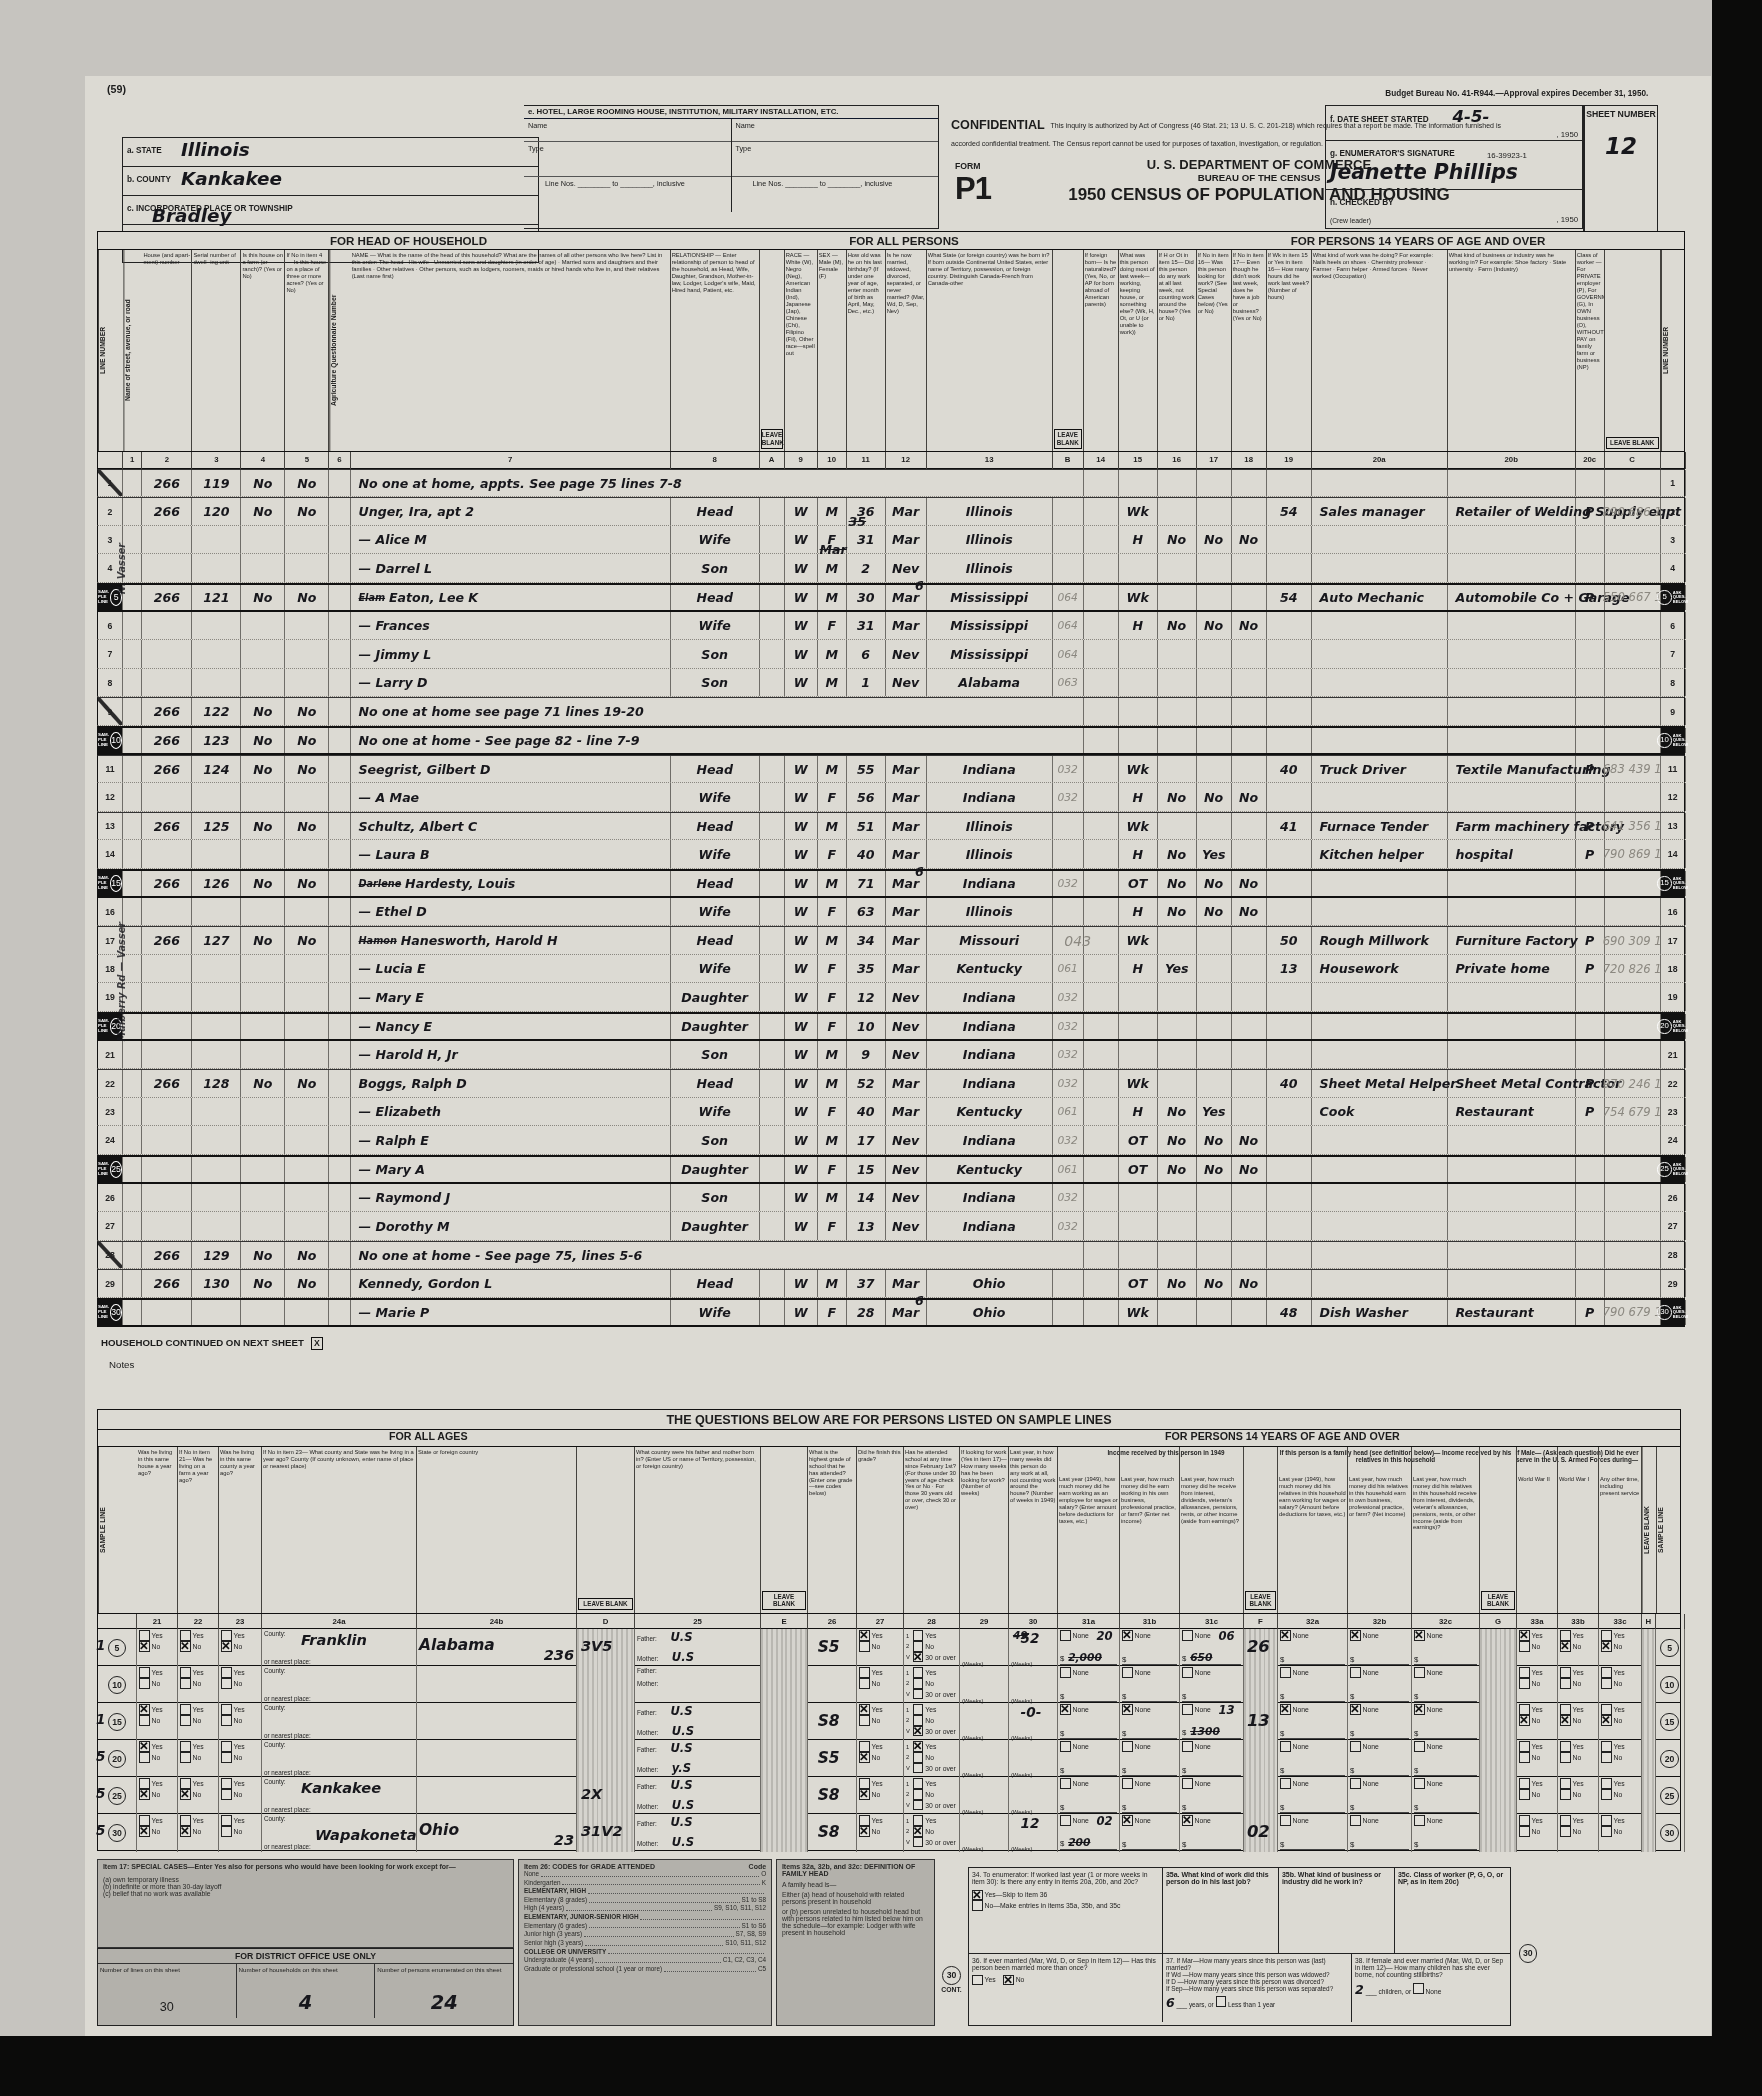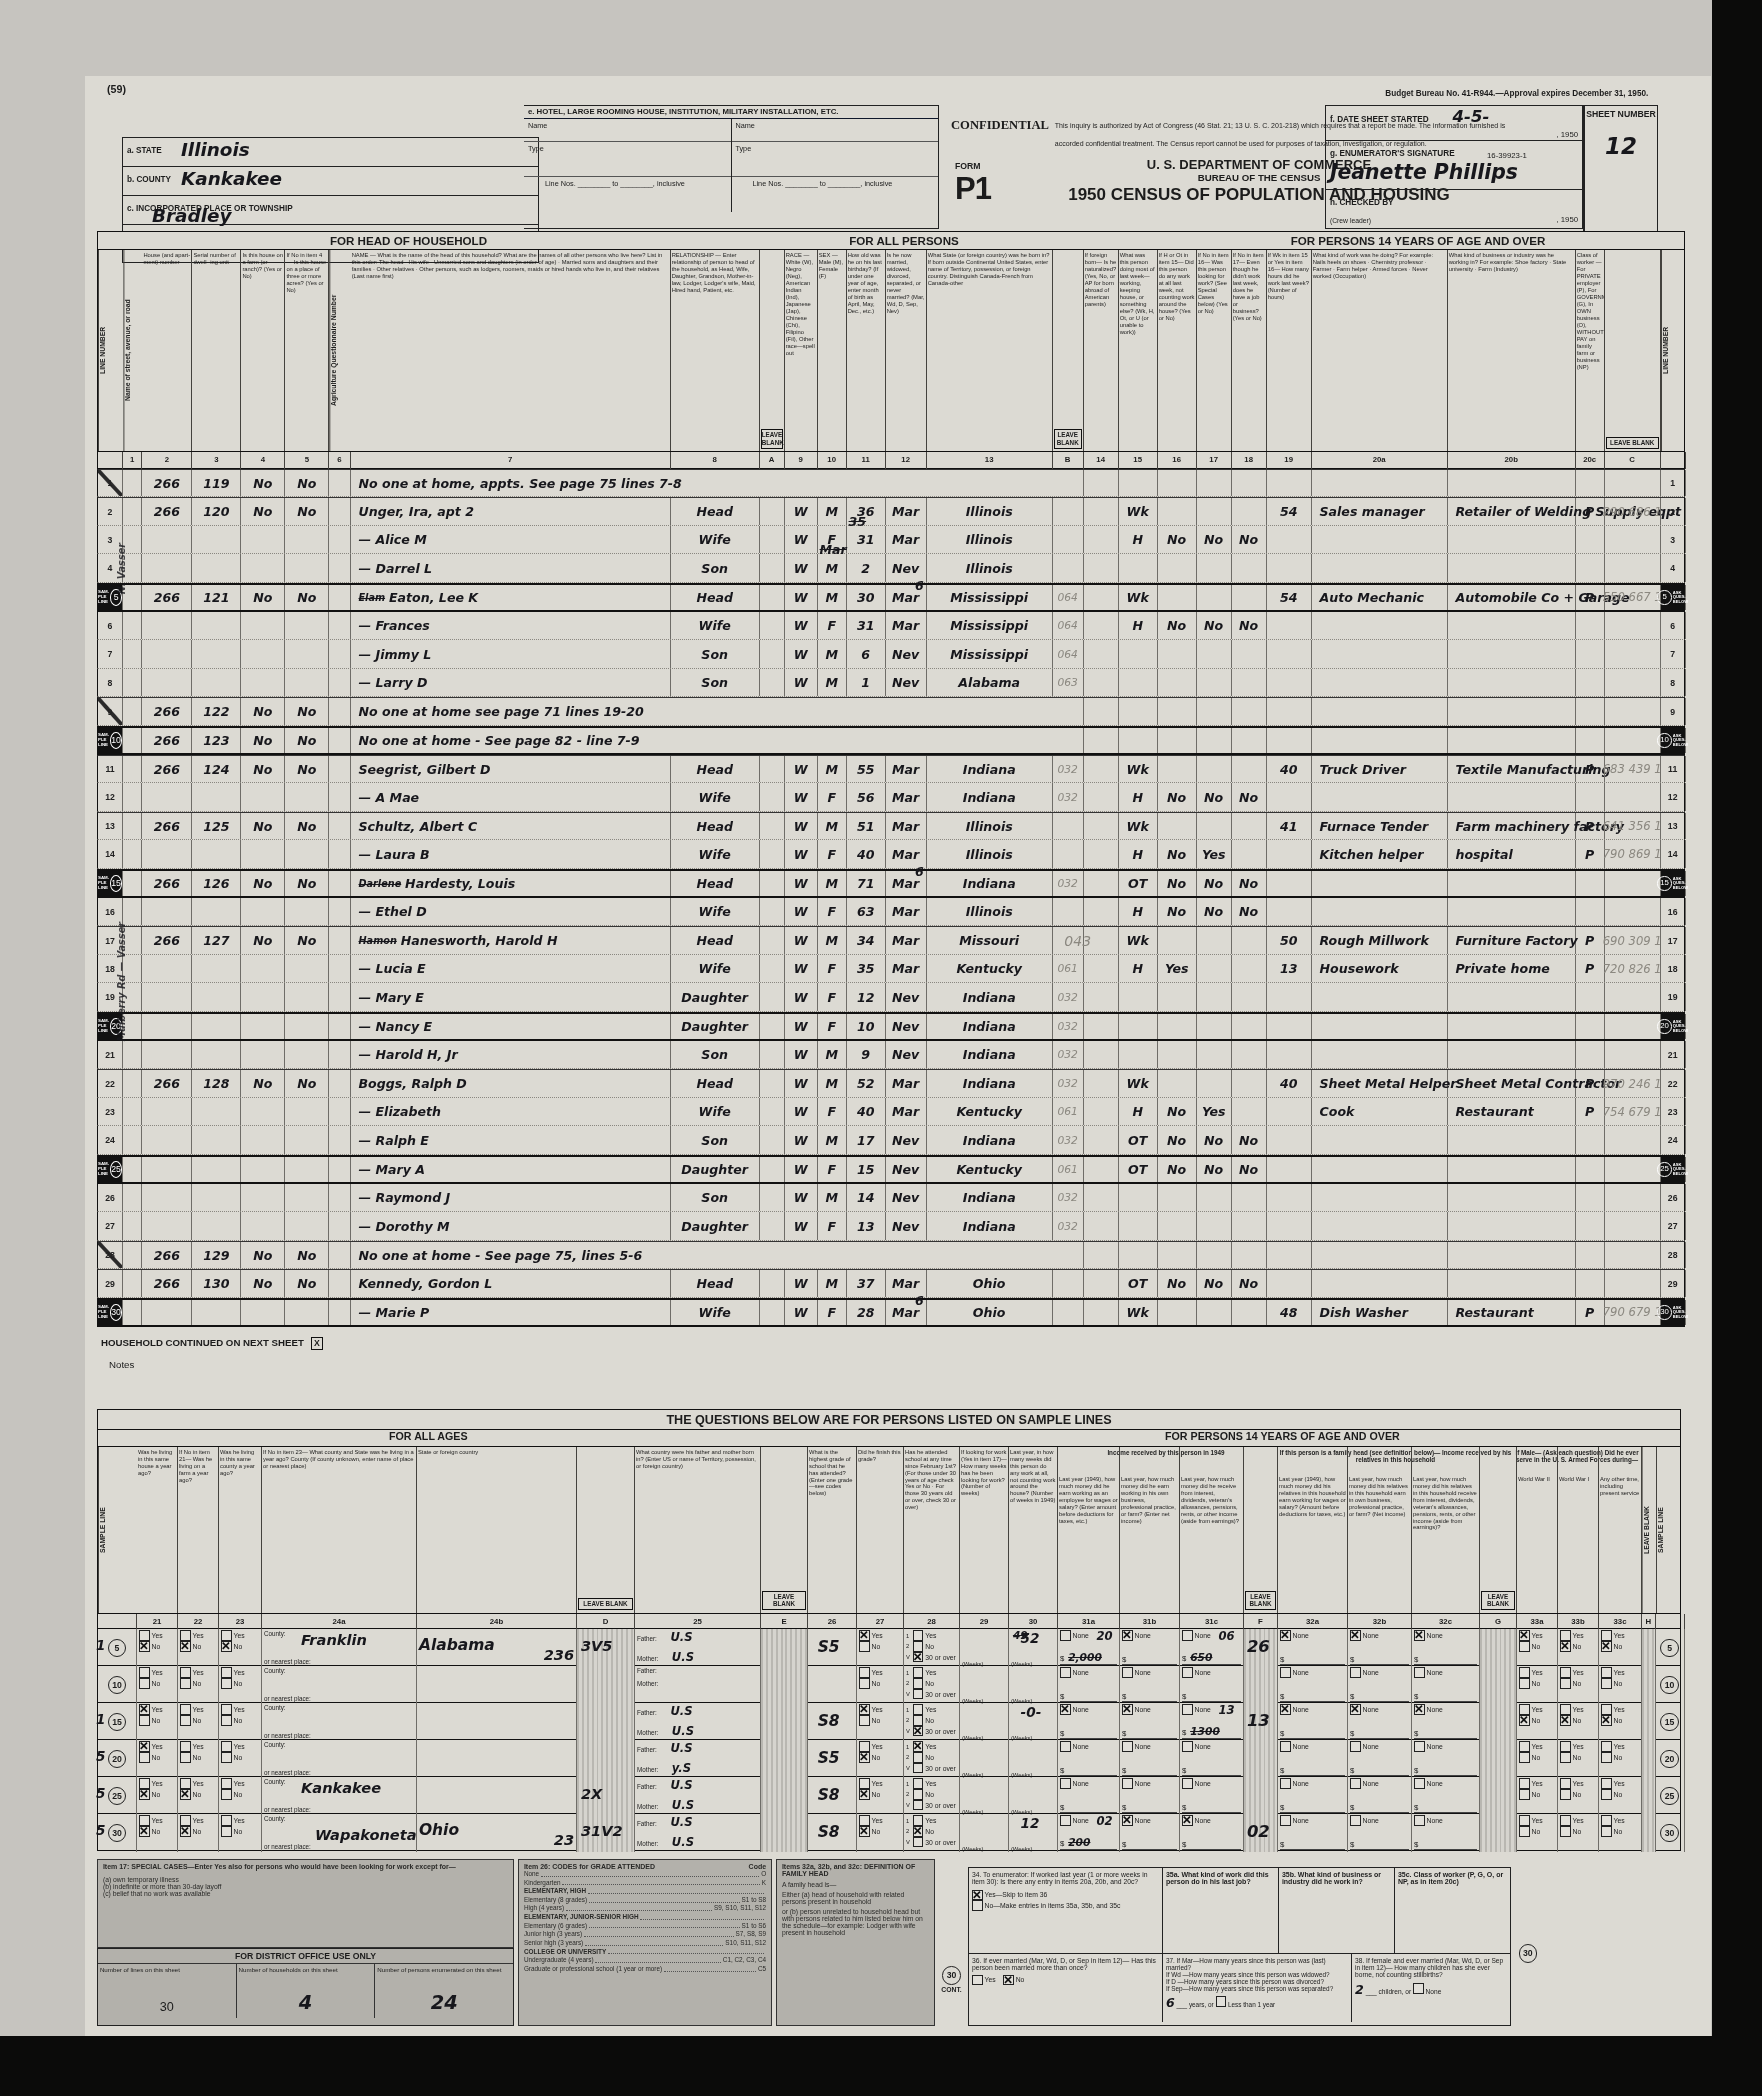--- a/index.html
+++ b/index.html
@@ -21,21 +21,21 @@
   .flabel{font-size:8.2px;font-weight:bold;}
   .fval{position:absolute;left:58px;top:1.9px;font-size:18.4px;}
   .hotel{position:absolute;left:415px;top:11.6px;width:415px;height:124px;border:1.9px solid #222;border-left:none;box-sizing:border-box;}
   .hotel-title{font-size:7.8px;font-weight:bold;padding:1.9px 3.9px;border-bottom:1px solid #0f172a;}
   .hotel-cols{display:flex;height:93px;}
   .hcol{flex:1;border-right:1px solid #222;position:relative;}
   .hcol:last-child{border-right:none;}
   .hcell{font-size:7.3px;padding:1.9px 3.9px;border-bottom:1px solid #555;height:23px;box-sizing:border-box;}
   .hcell:last-child{border-bottom:none;margin-left:17px;}
   .conf{position:absolute;left:842px;top:21.3px;width:569px;}
-  .conf-word{float:left;font-size:12.6px;font-weight:bold;margin-right:5.8px;margin-top:3.9px;font-family:Liberation Serif, serif;}
+  .conf-word{float:left;font-size:12.6px;font-weight:bold;margin-right:5.8px;margin-top:3.9px;}
   .conf-text{font-size:7px;line-height:1.25;text-align:justify;}
   .formp1{position:absolute;left:846px;top:68px;width:68px;}
   .form-lbl{font-size:8.7px;font-weight:bold;}
   .form-p1{font-size:31px;font-weight:bold;letter-spacing:-1px;}
   .titles{position:absolute;left:922px;top:64px;width:456px;text-align:center;}
   .t-dept{font-size:13px;font-weight:bold;}
   .t-bur{font-size:9.7px;font-weight:bold;}
   .t-census{font-size:17px;font-weight:bold;margin-top:1.9px;}
   .printcode{position:absolute;left:1378px;top:58px;font-size:7.8px;}
   .datebox{position:absolute;left:1216px;top:11.6px;width:258px;height:124px;border:1.9px solid #222;box-sizing:border-box;}

